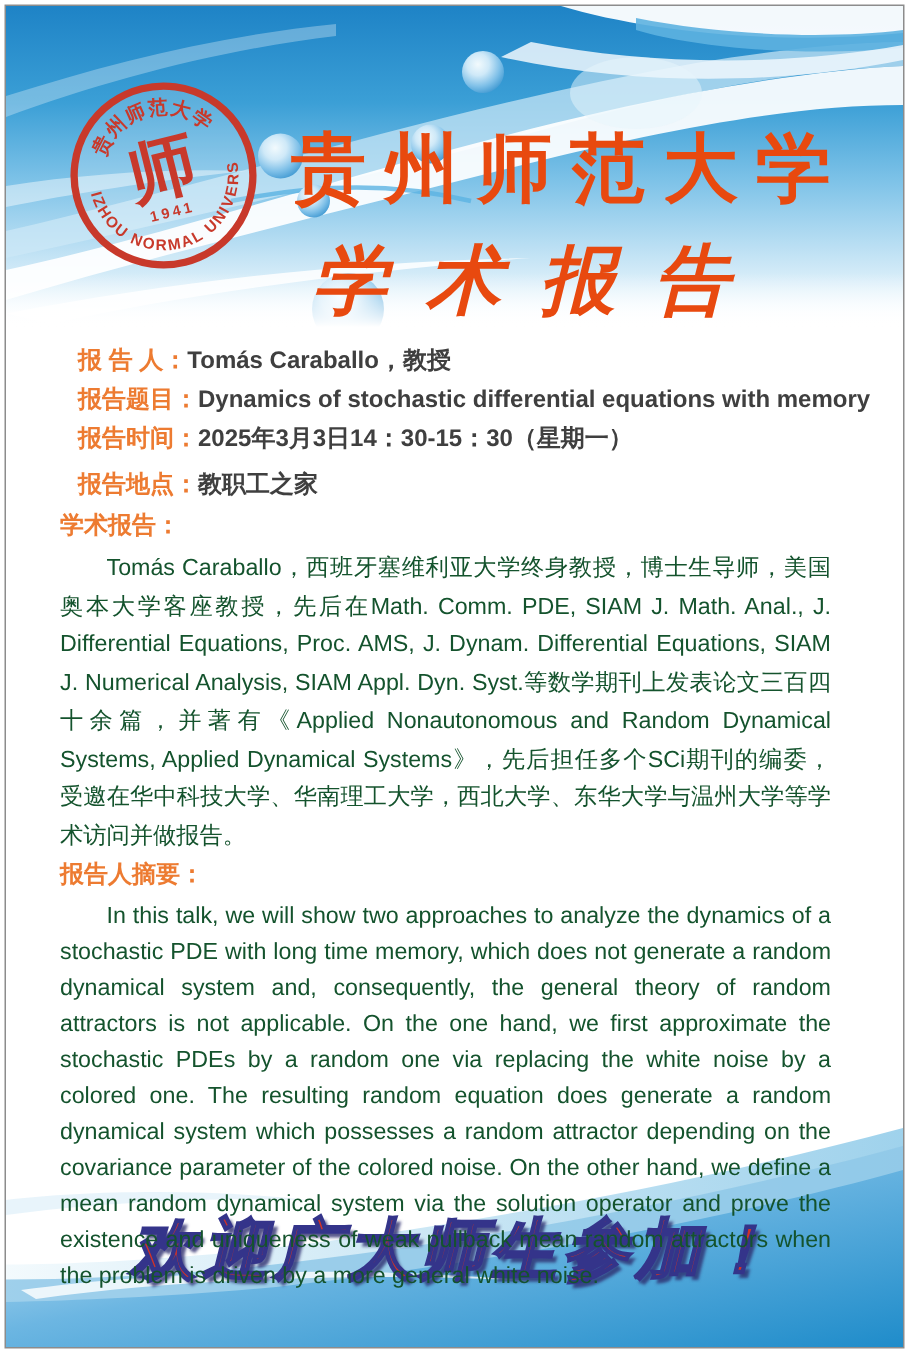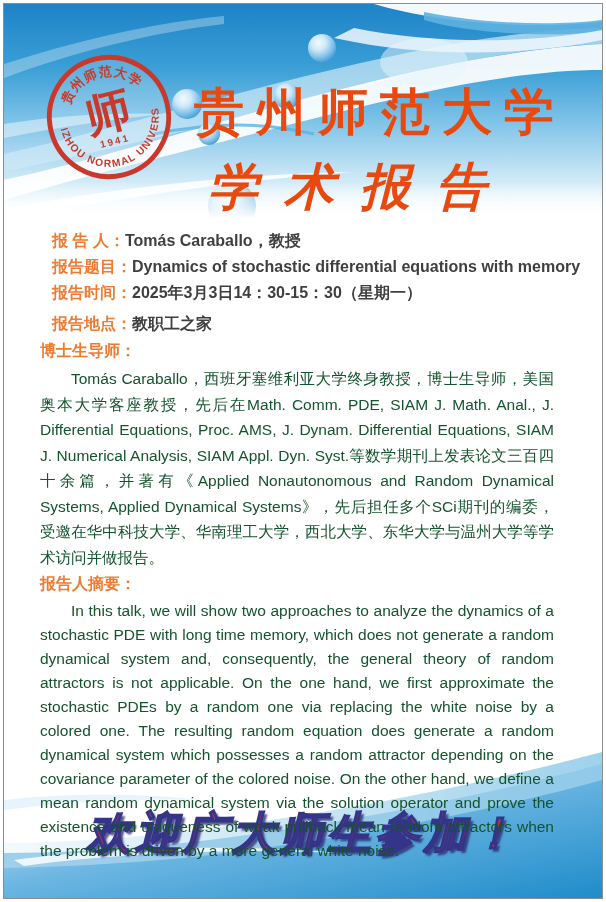--- a/index.html
+++ b/index.html
@@ -112,21 +112,21 @@
     <div class="info-row">
       <span class="lbl">报告题目：</span><span class="val">Dynamics of stochastic differential equations with memory</span>
     </div>
     <div class="info-row">
       <span class="lbl">报告时间：</span><span class="val">2025年3月3日14：30-15：30（星期一）</span>
     </div>
     <div class="info-row gap">
       <span class="lbl">报告地点：</span><span class="val">教职工之家</span>
     </div>
 
-    <div class="section-lbl">博士生导师：</div>
+    <div class="section-lbl">学术报告：</div>
     <p class="para">Tomás Caraballo，西班牙塞维利亚大学终身教授，博士生导师，美国奥本大学客座教授，先后在Math. Comm. PDE, SIAM J. Math. Anal., J. Differential Equations, Proc. AMS, J. Dynam. Differential Equations, SIAM J. Numerical Analysis, SIAM Appl. Dyn. Syst.等数学期刊上发表论文三百四十余篇，并著有《Applied Nonautonomous and Random Dynamical Systems, Applied Dynamical Systems》，先后担任多个SCi期刊的编委，受邀在华中科技大学、华南理工大学，西北大学、东华大学与温州大学等学术访问并做报告。</p>
 
     <div class="section-lbl">报告人摘要：</div>
     <p class="para abstract">In this talk, we will show two approaches to analyze the dynamics of a stochastic PDE with long time memory, which does not generate a random dynamical system and, consequently, the general theory of random attractors is not applicable. On the one hand, we first approximate the stochastic PDEs by a random one via replacing the white noise by a colored one. The resulting random equation does generate a random dynamical system which possesses a random attractor depending on the covariance parameter of the colored noise. On the other hand, we define a mean random dynamical system via the solution operator and prove the existence and uniqueness of weak pullback mean random attractors when the problem is driven by a more general white noise.</p>
   </div>
 
   <div class="footer">
     <svg width="598" height="148" viewBox="0 0 598 148">
       <defs>
         <linearGradient id="waveMain" x1="0" y1="0" x2="1" y2="1">

